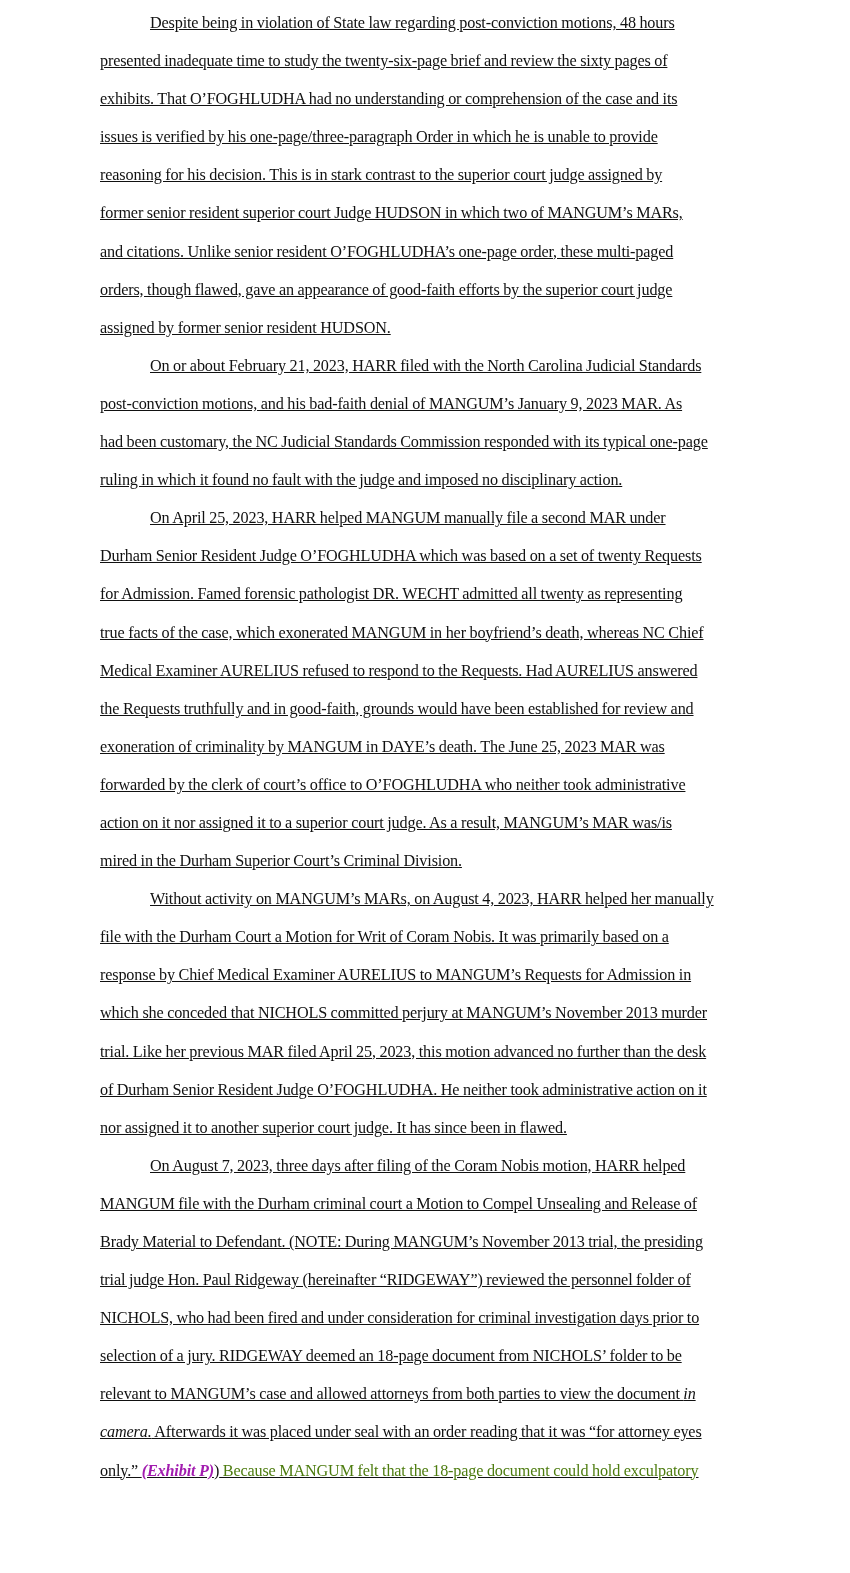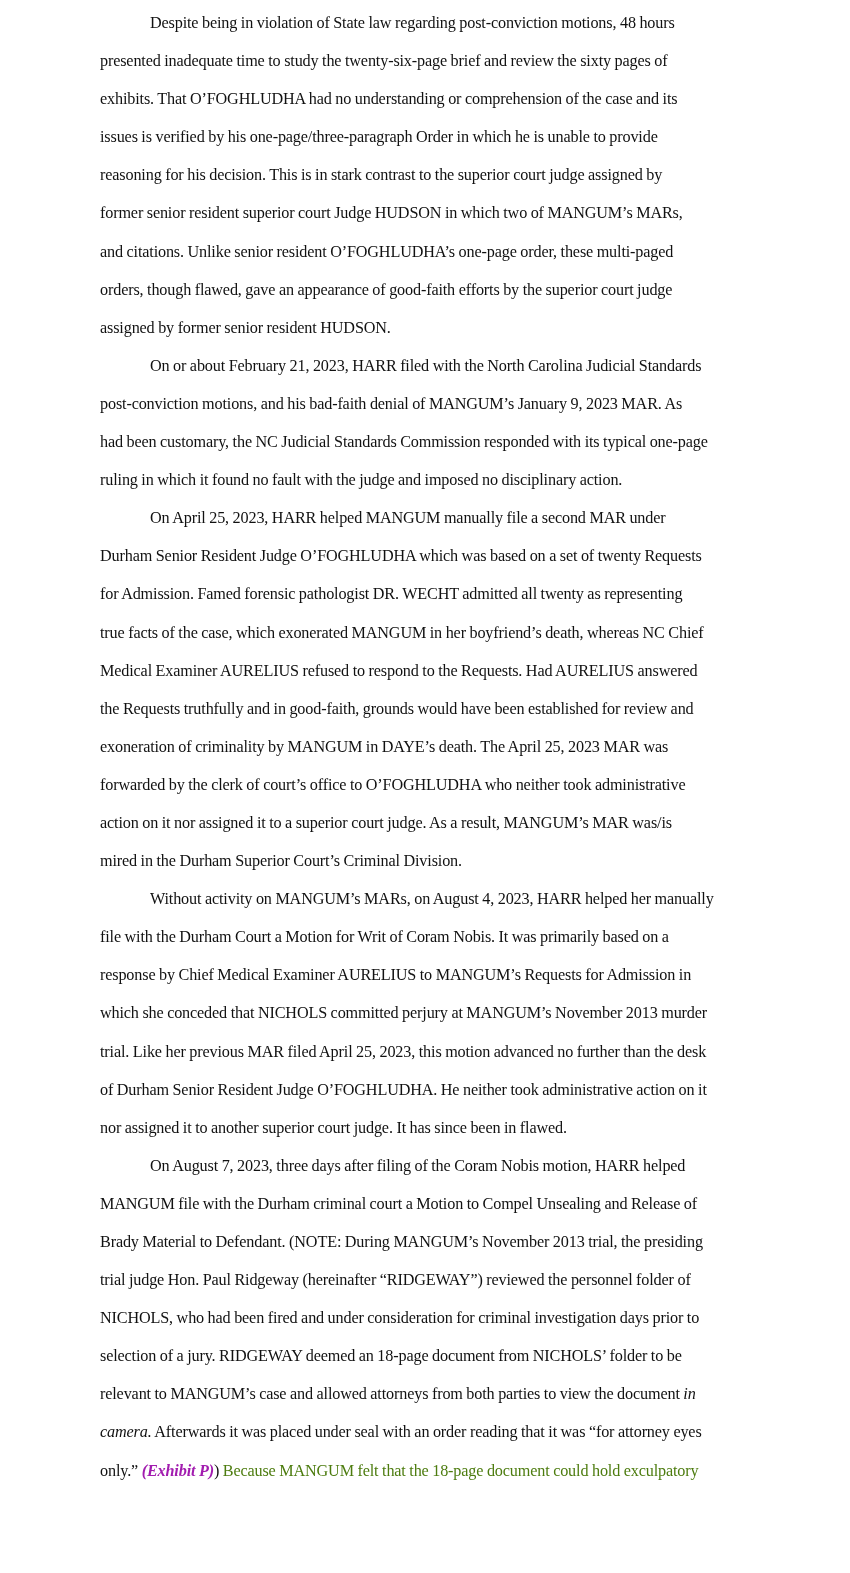--- a/index.html
+++ b/index.html
@@ -14,20 +14,21 @@
       position: relative;
     }
     .page {
       position: absolute;
       left: 100px;
       top: 4px;
       width: 650px;
       font-family: "Liberation Serif", "DejaVu Serif", serif;
       font-size: 16.2px;
       color: #111111;
+      text-decoration: underline;
     }
     .line {
       display: block;
       height: 38.1px;
       line-height: 38.1px;
       white-space: nowrap;
       letter-spacing: -0.15px;
       word-spacing: -0.3px;
     }
     .indent {
@@ -68,21 +69,21 @@
     <span class="line">ruling in which it found no fault with the judge and imposed no disciplinary action.</span>
   </div>
 
   <div>
     <span class="line indent">On April 25, 2023, HARR helped MANGUM manually file a second MAR under</span>
     <span class="line">Durham Senior Resident Judge O’FOGHLUDHA which was based on a set of twenty Requests</span>
     <span class="line">for Admission.  Famed forensic pathologist DR. WECHT admitted all twenty as representing</span>
     <span class="line">true facts of the case, which exonerated MANGUM in her boyfriend’s death, whereas NC Chief</span>
     <span class="line">Medical Examiner AURELIUS refused to respond to the Requests.    Had AURELIUS answered</span>
     <span class="line">the Requests truthfully and in good-faith, grounds would have been established for review and</span>
-    <span class="line">exoneration of criminality by MANGUM in DAYE’s death.  The April 25, 2023 MAR was</span>
+    <span class="line">exoneration of criminality by MANGUM in DAYE’s death.  The June 25, 2023 MAR was</span>
     <span class="line">forwarded by the clerk of court’s office to O’FOGHLUDHA who neither took administrative</span>
     <span class="line">action on it nor assigned it to a superior court judge.  As a result, MANGUM’s MAR was/is</span>
     <span class="line">mired in the Durham Superior Court’s Criminal Division.</span>
   </div>
 
   <div>
     <span class="line indent">Without activity on MANGUM’s MARs, on August 4, 2023, HARR helped her manually</span>
     <span class="line">file with the Durham Court a Motion for Writ of Coram Nobis.  It was primarily based on a</span>
     <span class="line">response by Chief Medical Examiner AURELIUS to MANGUM’s Requests for Admission in</span>
     <span class="line">which she conceded that NICHOLS committed perjury at MANGUM’s November 2013 murder</span>

